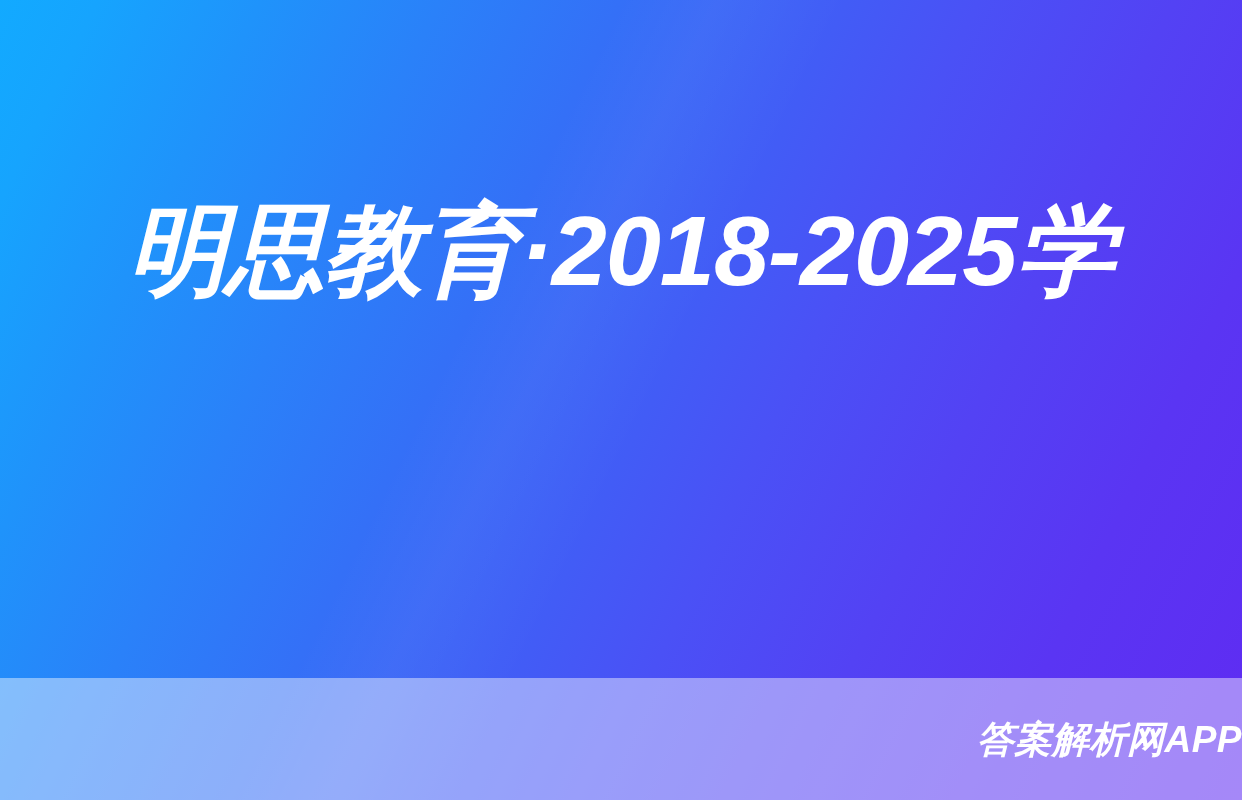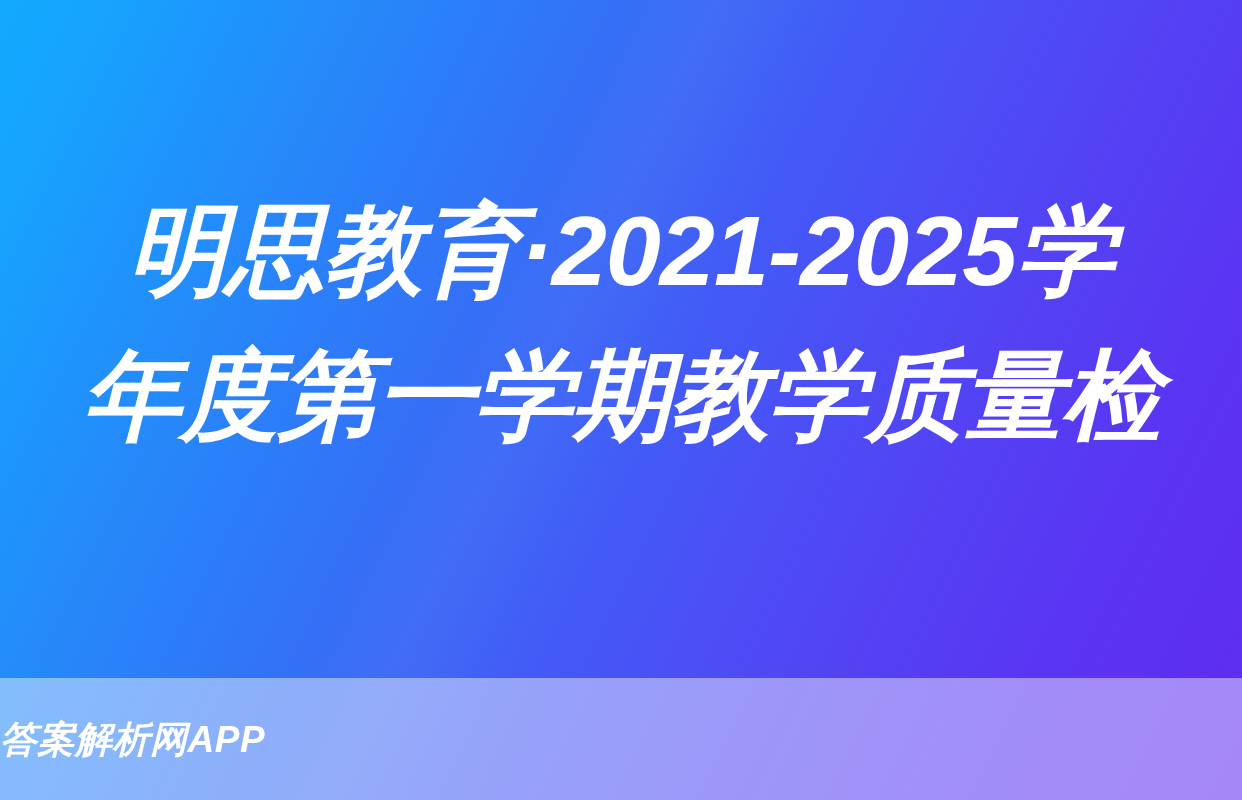--- a/index.html
+++ b/index.html
@@ -78,21 +78,21 @@
   
   .footer-band {
     position: absolute;
     left: 0;
     right: 0;
     top: 678px;
     height: 122px;
     background: rgba(255, 255, 255, 0.44);
     display: flex;
     align-items: center;
-    justify-content: flex-start;
+    justify-content: flex-end;
   }
 
   .footer-text {
     color: #ffffff;
     font-size: 37px;
     font-weight: 700;
     font-style: italic;
     letter-spacing: 0.5px;
     line-height: 1;
     white-space: nowrap;
@@ -101,21 +101,20 @@
 </style>
 </head>
 <body>
 
 <div class="canvas">
 
   <div class="bg-gradient"></div>
   <div class="bg-sheen"></div>
 
   <div class="title-block">
-    <span class="title-line">明思教育·2021-2025学</span>
-    <span class="title-line">年度第一学期教学质量检</span>
+    <span class="title-line">明思教育·2018-2025学</span>
   </div>
 
   <div class="footer-band">
     <span class="footer-text">答案解析网APP</span>
   </div>
 
 </div>
 
 </body></html>

